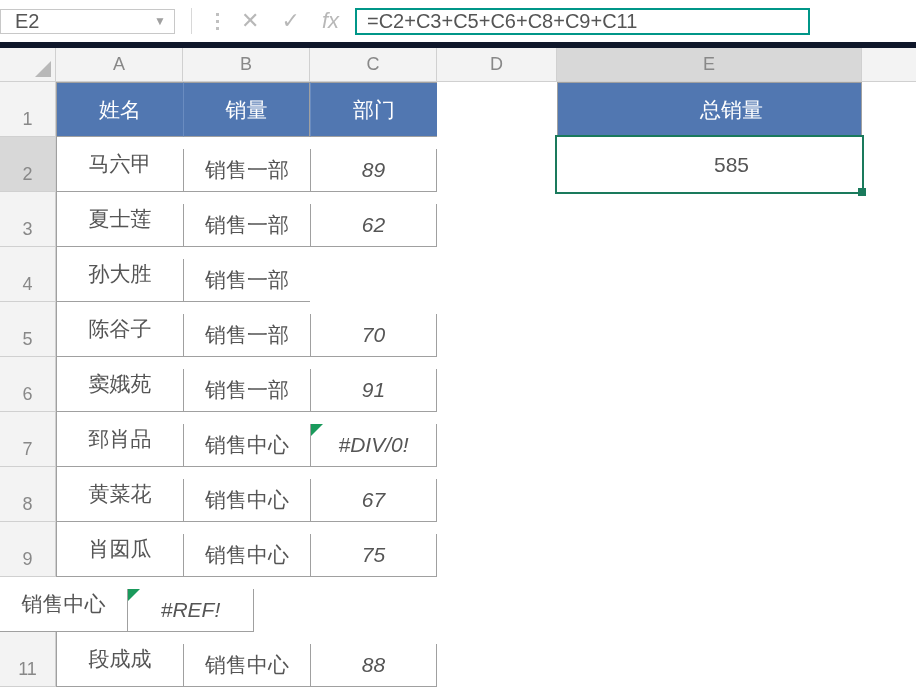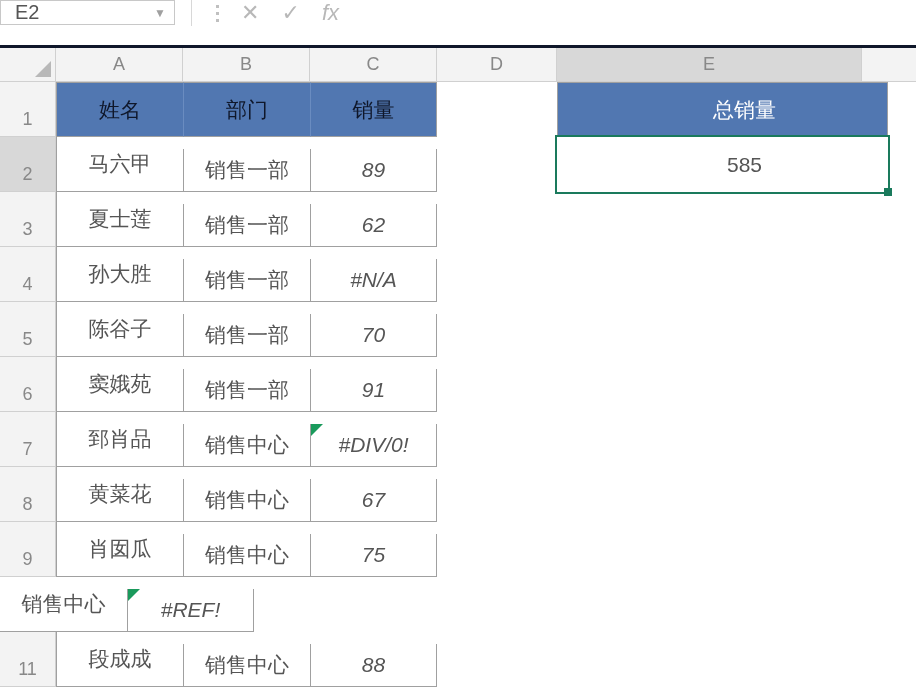--- a/index.html
+++ b/index.html
@@ -7,23 +7,23 @@
   font-family: "Microsoft YaHei", "SimSun", Arial, sans-serif;
   background: #fff;
   width: 916px;
   height: 700px;
   overflow: hidden;
 }
 
 
 .formula-bar {
   display: flex;
-  align-items: flex-start;
+  align-items: center;
   height: 48px;
-  border-bottom: 3px solid #0f172a;
+  border-bottom: 6px solid #0f172a;
 }
 .name-box {
   width: 175px;
   display: flex;
   align-items: center;
   justify-content: space-between;
   border: 1px solid #c8c8c8;
   padding: 0 8px 0 14px;
   color: #555;
   font-size: 20px;
@@ -129,26 +129,26 @@
 
 .cell {
   width: 127px;
   display: flex;
   align-items: center;
   justify-content: center;
   color: #555;
   font-size: 21px;
 }
 .cell.colD { width: 120px; }
-.cell.colE { width: 331px; padding-left: 44px; }
+.cell.colE { width: 305px; padding-left: 44px; }
 
 
 .tbl-head {
   background: #5177b1;
-  color: #0f172a;
+  color: #ffffff;
   border-top: 1px solid #a0a0a0;
   border-bottom: 1px solid #a0a0a0;
 }
 .tbl-head.first { border-left: 1px solid #a0a0a0; }
 .tbl-head.last { border-right: 1px solid #a0a0a0; }
 .tbl-head + .tbl-head { border-left: 1px solid #6a8cc0; }
 
 .tbl-cell {
   border-bottom: 1px solid #a0a0a0;
 }
@@ -205,40 +205,43 @@
     <span class="sep"></span>
     <span class="dots">
         <span></span>
         <span></span>
         <span></span>
       </span>
     <span>✕</span>
     <span>✓</span>
     <span style="font-style:italic">fx</span>
   </div>
+  <div class="formula-highlight">
+    <span>=C2+C3+C5+C6+C8+C9+C11</span>
+  </div>
 </div>
 
 <div class="grid-area">
 
   <div class="col-headers">
     <div class="corner-sel"></div>
     <div class="col-h cw-A">A</div>
     <div class="col-h cw-B">B</div>
     <div class="col-h cw-C">C</div>
     <div class="col-h cw-D">D</div>
     <div class="col-h cw-E active">E</div>
   </div>
 
   <div class="rows">
 
     <div class="row">
       <div class="row-h">1</div>
       <div class="cell tbl-head first">姓名</div>
+      <div class="cell tbl-head last">销量</div>
       <div class="cell tbl-head">部门</div>
-      <div class="cell tbl-head last">销量</div>
       <div class="cell colD"></div>
       <div class="cell colE sum-head">总销量</div>
     </div>
 
     <div class="row">
       <div class="row-h active">2</div>
       <div class="cell tbl-cell first">马六甲</div>
       <div class="cell tbl-cell">销售一部</div>
       <div class="cell tbl-cell last">89</div>
       <div class="cell colD"></div>
@@ -254,21 +257,20 @@
       <div class="cell tbl-cell">销售一部</div>
       <div class="cell tbl-cell last">62</div>
       <div class="cell colD"></div>
       <div class="cell colE"></div>
     </div>
 
     <div class="row">
       <div class="row-h">4</div>
       <div class="cell tbl-cell first">孙大胜</div>
       <div class="cell tbl-cell">销售一部</div>
-      <div class="cell tbl-cell last">#N/A</div>
       <div class="cell colD"></div>
       <div class="cell colE"></div>
     </div>
 
     <div class="row">
       <div class="row-h">5</div>
       <div class="cell tbl-cell first">陈谷子</div>
       <div class="cell tbl-cell">销售一部</div>
       <div class="cell tbl-cell last">70</div>
       <div class="cell colD"></div>

